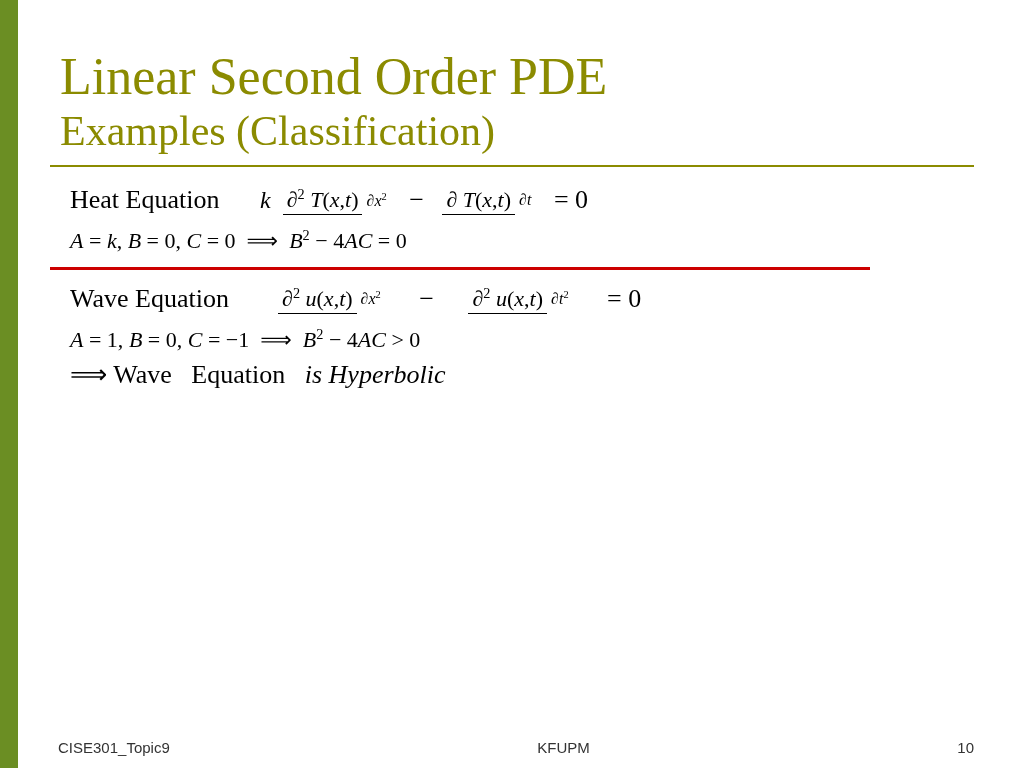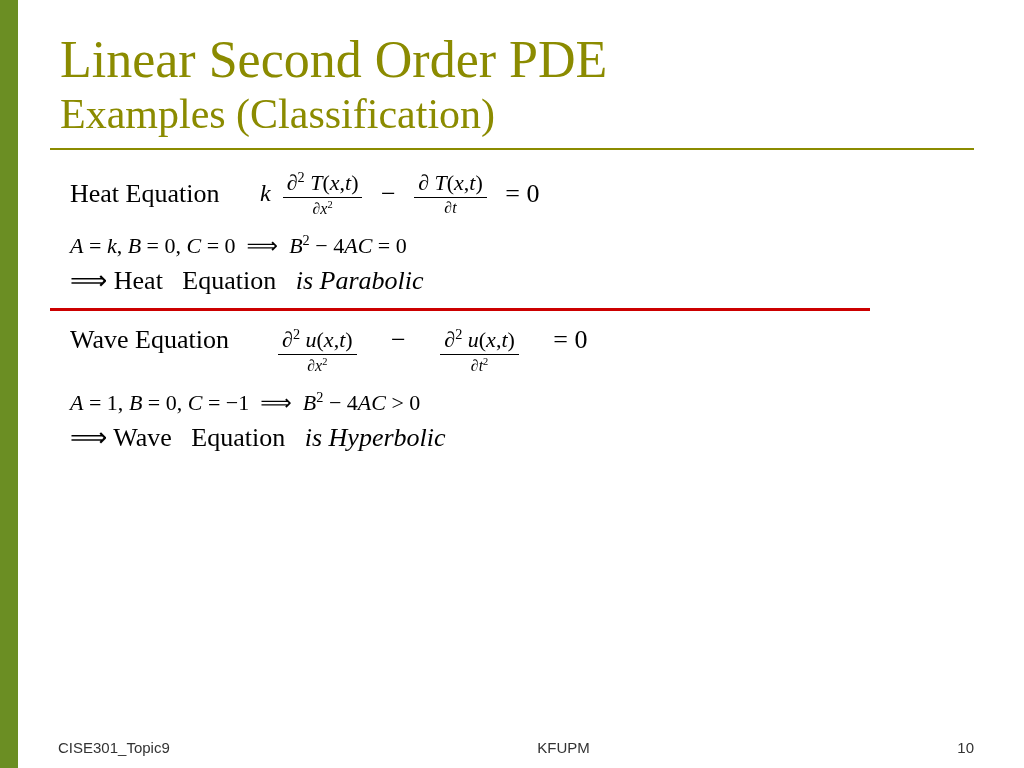--- a/index.html
+++ b/index.html
@@ -10,21 +10,21 @@
       background: #ffffff;
       font-family: 'Times New Roman', Times, serif;
       overflow: hidden;
       position: relative;
     }
 
     .slide {
       width: 1024px;
       height: 768px;
       background: #ffffff;
-      padding: 30px 50px 20px 50px;
+      padding: 47px 50px 20px 50px;
       position: relative;
     }
 
     
     .slide::before {
       content: '';
       position: absolute;
       left: 0;
       top: 0;
       width: 18px;
@@ -134,21 +134,21 @@
       right: 50px;
       display: flex;
       justify-content: space-between;
       font-size: 15px;
       color: #333;
       font-family: Arial, sans-serif;
     }
 
     .math-frac {
       display: inline-flex;
-      flex-direction: column;
+      flex-direction: row;
       align-items: center;
       vertical-align: middle;
       margin: 0 2px;
     }
 
     .math-frac .num {
       border-bottom: 1.5px solid #000;
       padding: 1px 4px;
       font-size: 22px;
       white-space: nowrap;
@@ -194,23 +194,20 @@
           <i>∂t</i>
         </span>
       </span>
       <span class="math-inline" style="font-size:26px;">&nbsp;= 0</span>
     </div>
 
     <div class="condition-row">
       <i>A</i> = <i>k</i>, <i>B</i> = 0, <i>C</i> = 0 &nbsp;⟹&nbsp; <i>B</i><sup>2</sup> − 4<i>AC</i> = 0
     </div>
 
-    <div class="result-row">
-      ⟹ Heat &nbsp; Equation &nbsp; <span class="italic-result">is Parabolic</span>
-    </div>
 
   </div>
 
   <hr class="red-divider">
 
   <div class="content-area">
 
     <div class="wave-eq-row">
       <span class="eq-label">Wave  Equation</span>
       <span class="math-frac">

